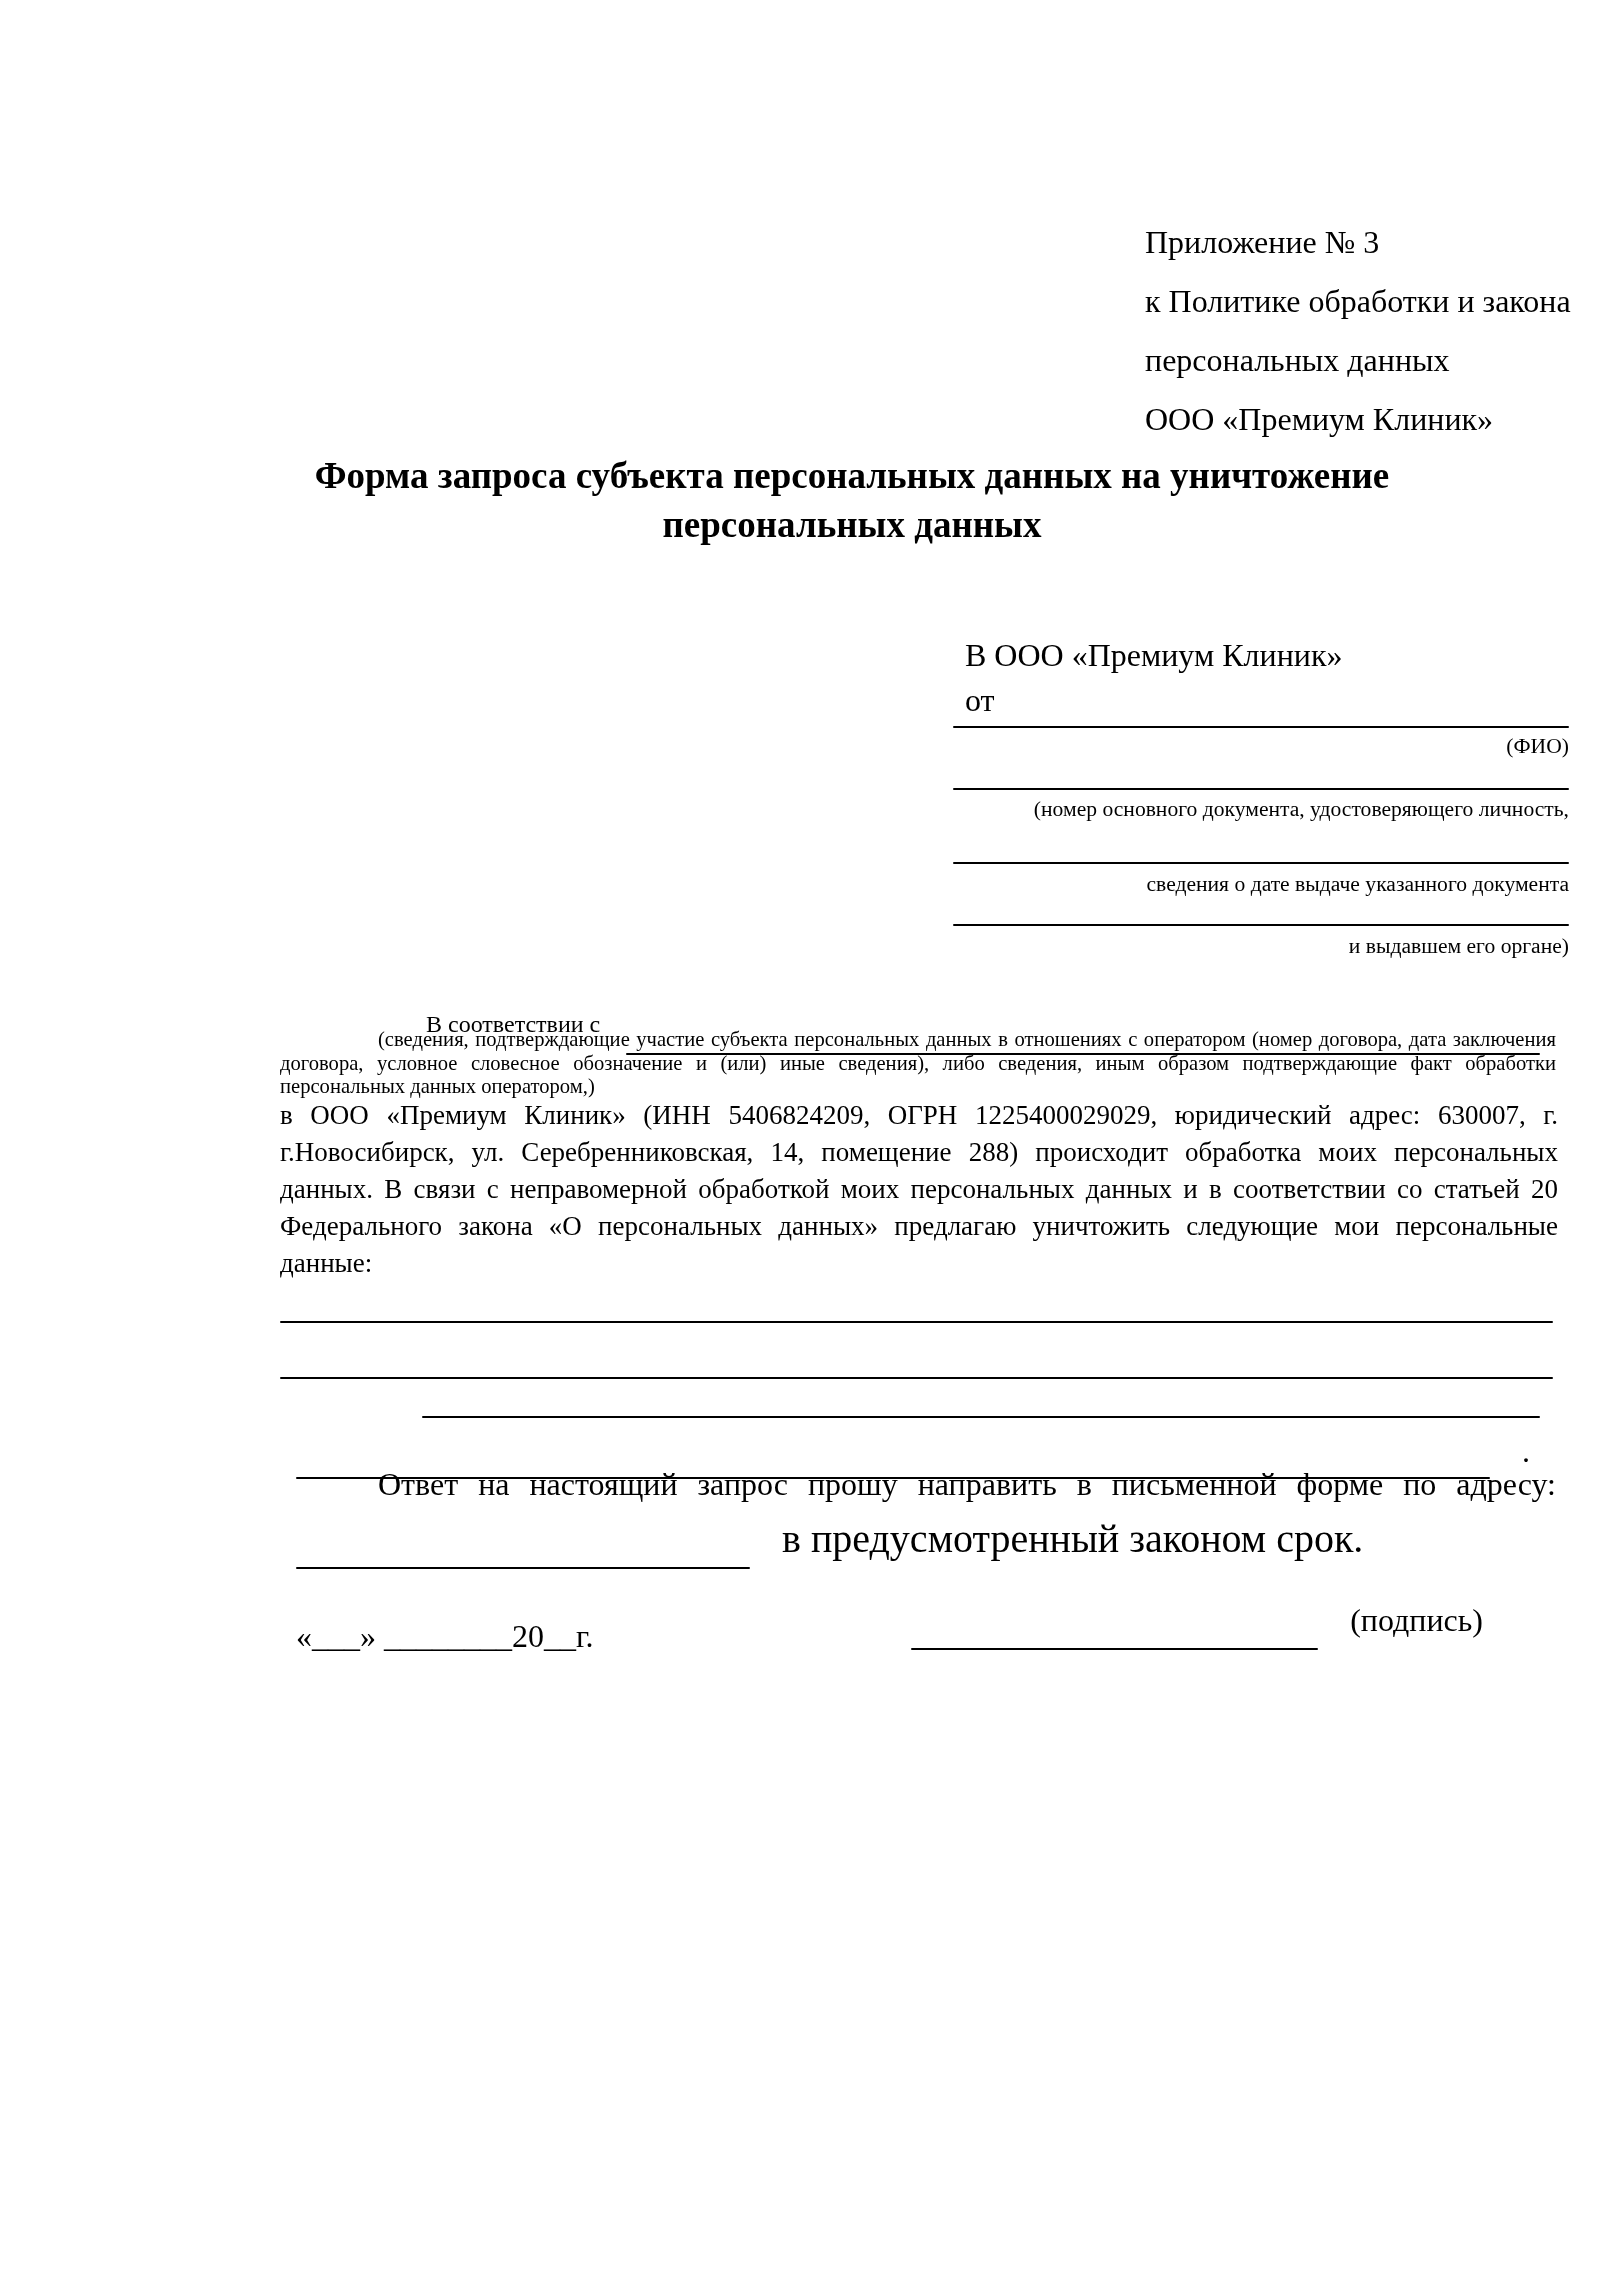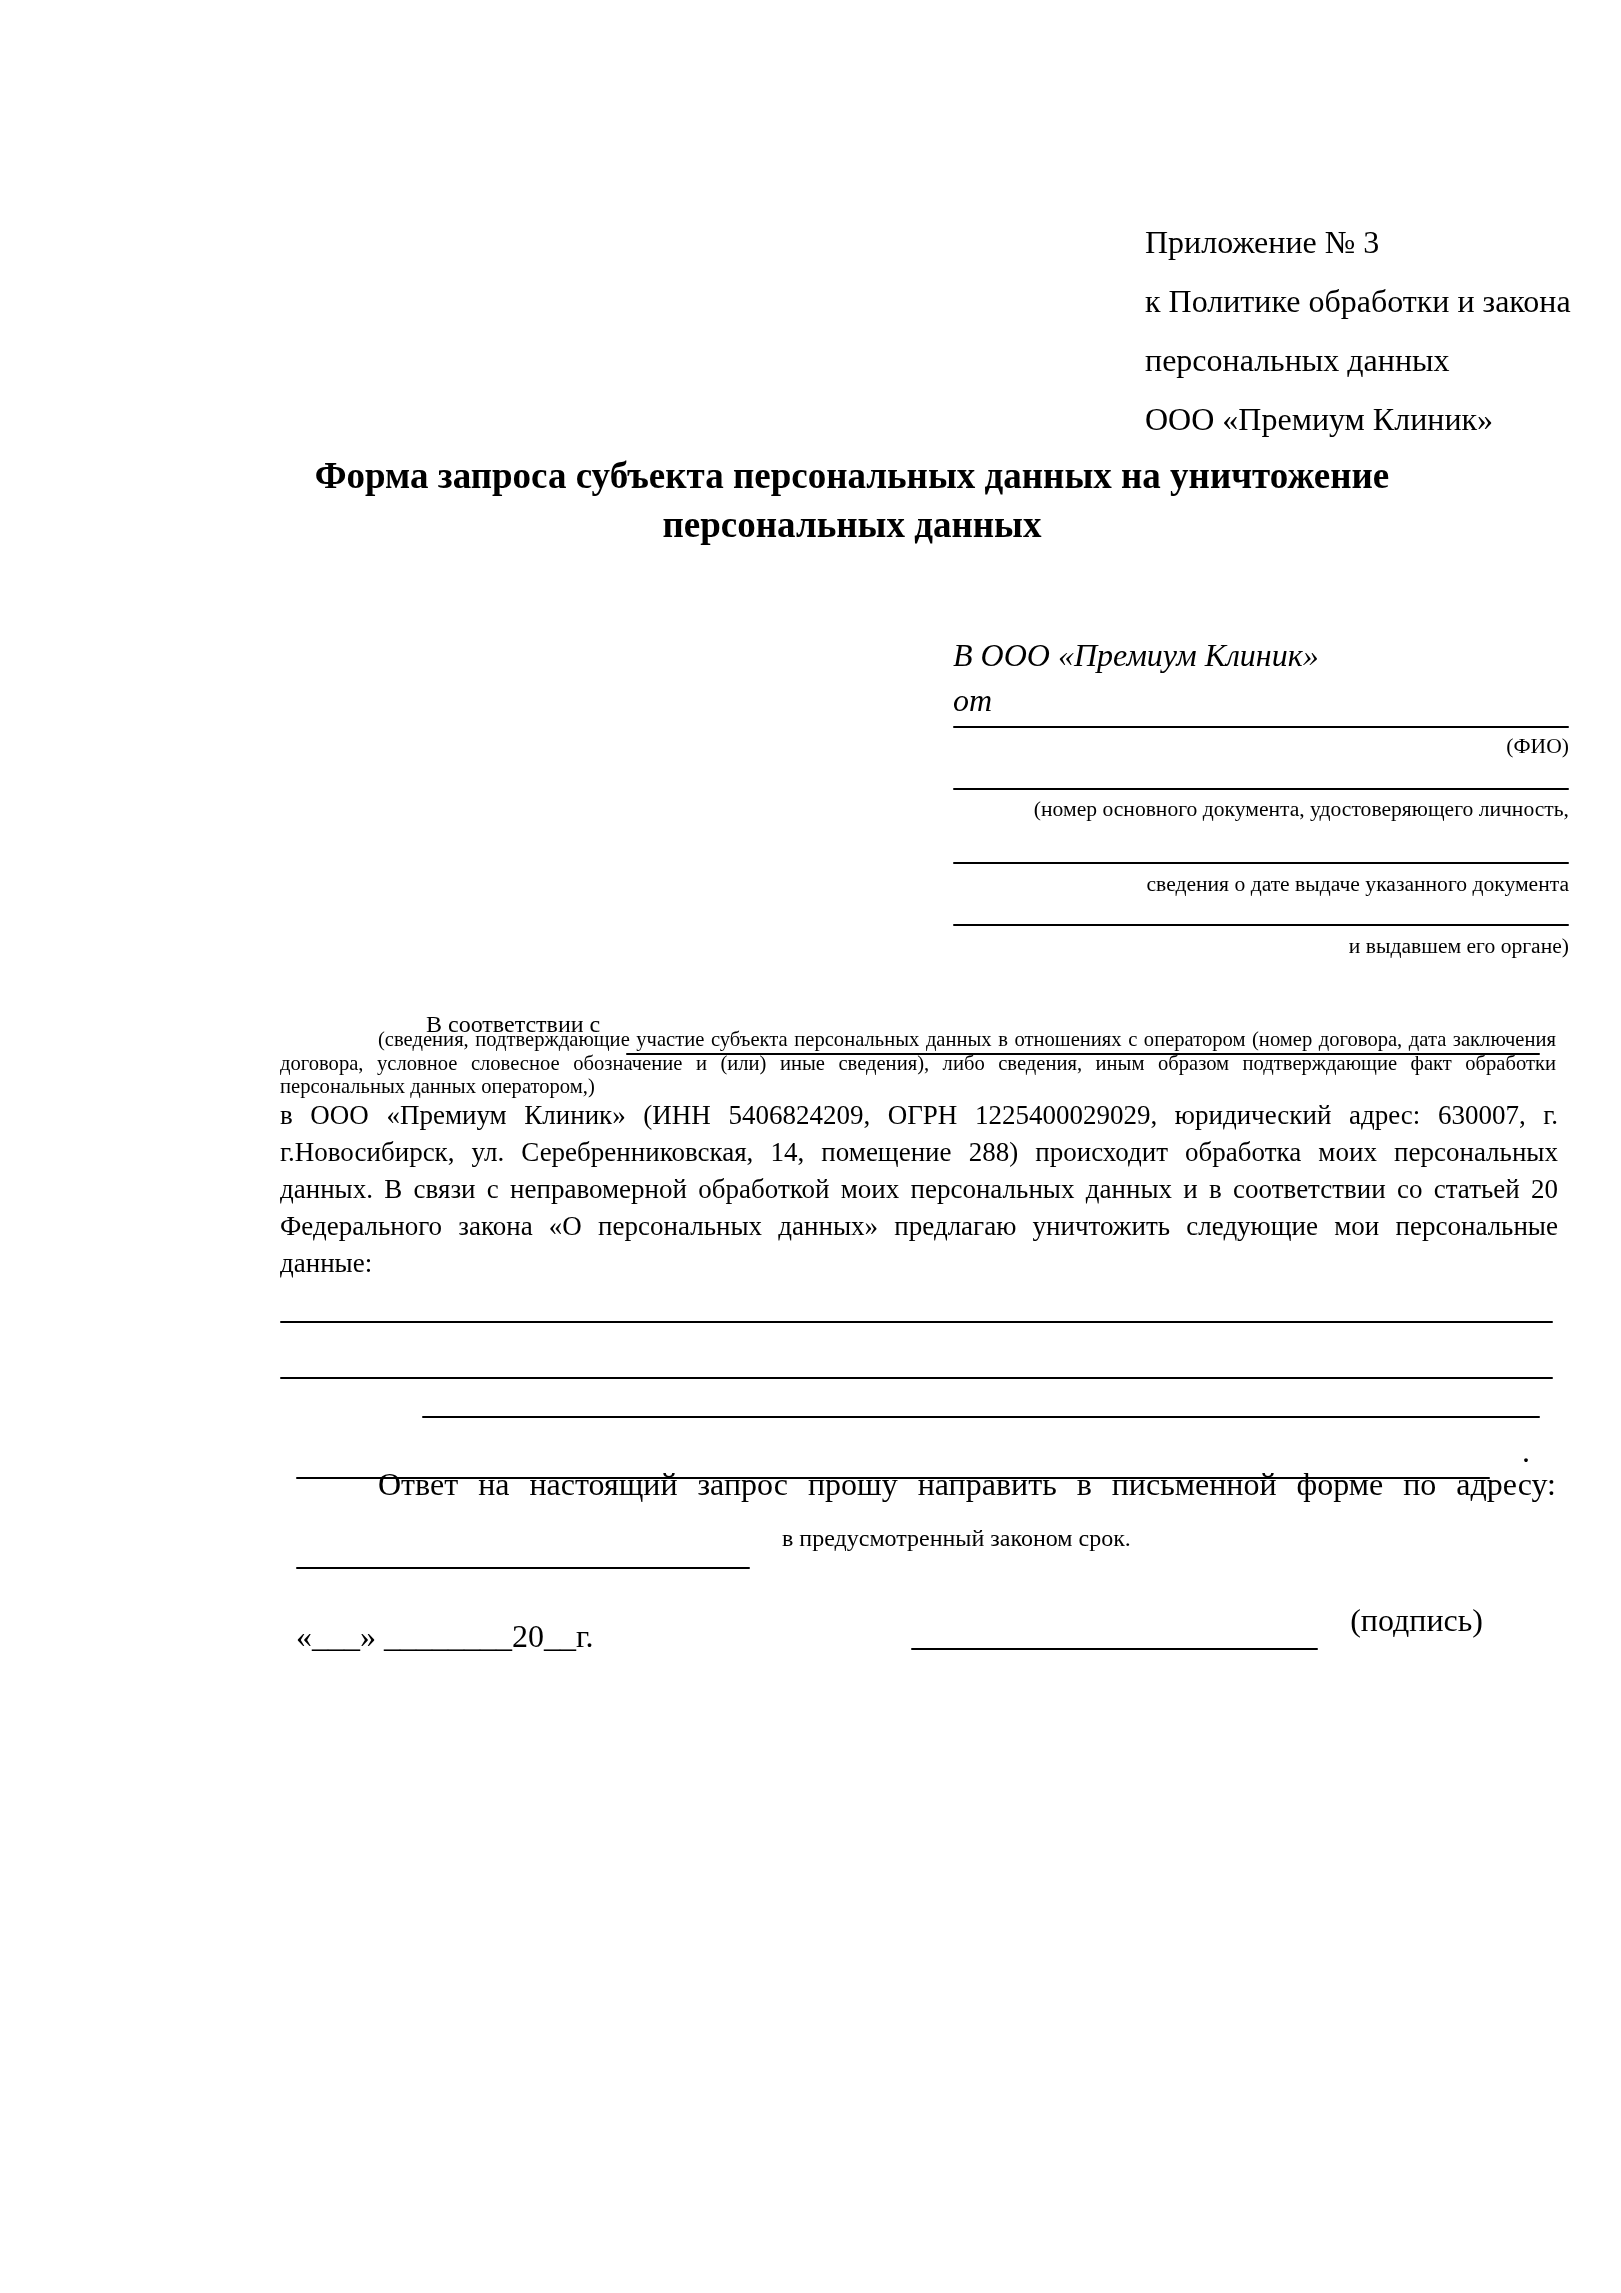--- a/index.html
+++ b/index.html
@@ -11,21 +11,21 @@
   }
   
   .appendix { position:absolute; left:1081px; top:157px; font-size:32px; line-height:43px; white-space:nowrap; }
   
   .doc-title {
     position:absolute; left:167px; top:403px; width:1274px;
     text-align:center; font-weight:bold; font-size:37px; line-height:49px;
   }
   
   .addressee { position:absolute; left:889px; top:573px; width:616px; font-size:32px; }
-  .addressee .txt { position:absolute; left:0; white-space:nowrap;font-style:italic; }
+  .addressee .txt { position:absolute; left:12px; white-space:nowrap; }
   .blank-rule { position:absolute; left:0; width:616px; border-top:2.9px solid #000; height:0; }
   .field-caption { position:absolute; left:0; width:616px; text-align:right; font-size:21.6px; line-height:25.5px; }
   
   .row { position:absolute; left:232px; width:1276px; font-size:24px; line-height:39px; display:flex; }
   .indent { flex:0 0 98px; }
   .fill-line { flex:1 1 auto; border-bottom:2.9px solid #000; align-self:flex-end; margin-bottom:4.9px; }
   .finenote {
     position:absolute; left:232px; top:980px; width:1276px;
     font-size:20.6px; line-height:23.5px; text-align:justify; text-indent:98px;
   }
@@ -33,21 +33,21 @@
     position:absolute; left:232px; top:1049px; width:1278px;
     font-size:27px; line-height:37px; text-align:justify;
   }
   .hr-full { position:absolute; left:232px; width:1273px; border-top:2.9px solid #000; height:0; }
   .period-row { position:absolute; left:232px; top:1368px; width:1276px; font-size:32px; line-height:39px; display:flex; }
   .period-row .long { flex:0 0 1194px; border-bottom:2.9px solid #000; align-self:flex-end; margin-bottom:7.8px; }
   .answerpar {
     position:absolute; left:232px; top:1417px; width:1276px;
     font-size:32px; line-height:39px; text-align:justify; text-align-last:justify; text-indent:98px;
   }
-  .address-row { position:absolute; left:232px; top:1455px; width:1276px; font-size:24px; line-height:39px; display:flex; }
+  .address-row { position:absolute; left:232px; top:1455px; width:1276px; font-size:40px; line-height:39px; display:flex; }
   .address-row .fill { flex:0 0 454px; border-bottom:2.9px solid #000; align-self:flex-end; margin-bottom:4.9px; }
   .datesig-row {
     position:absolute; left:232px; top:1521px; width:1276px;
     font-size:32px; line-height:39px; display:flex; justify-content:space-between; align-items:flex-end;text-align:right;
   }
   .sig-group { display:flex; align-items:flex-end; padding-right:41px; }
   .sig-line { width:407px; border-bottom:2.9px solid #000; align-self:flex-end; margin-bottom:5.9px; }
   .nowrap { white-space:nowrap; }
 </style>
 </head>

